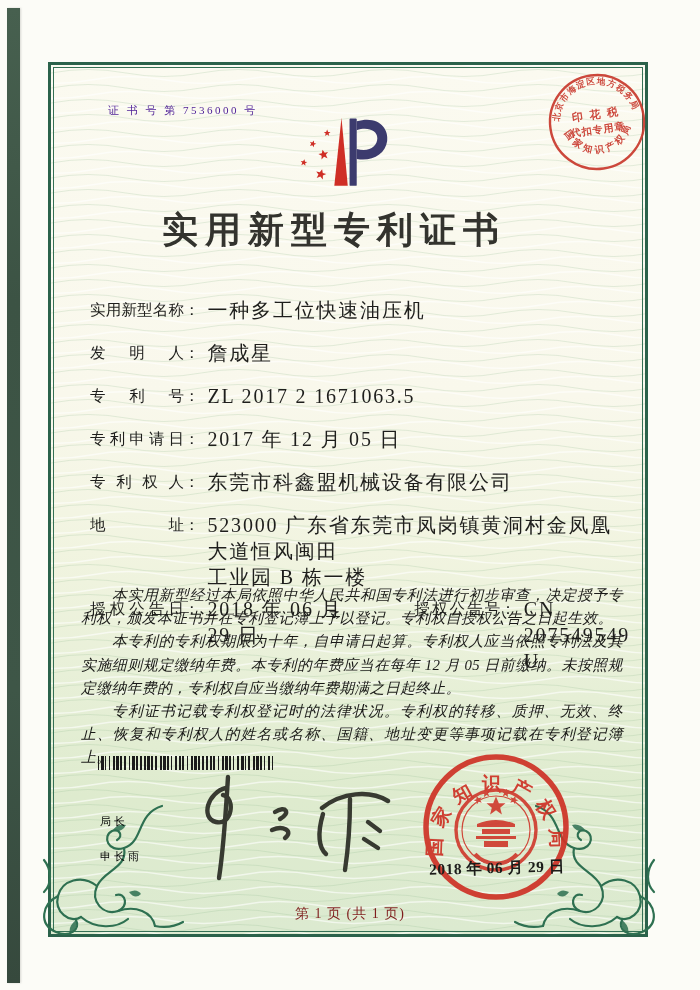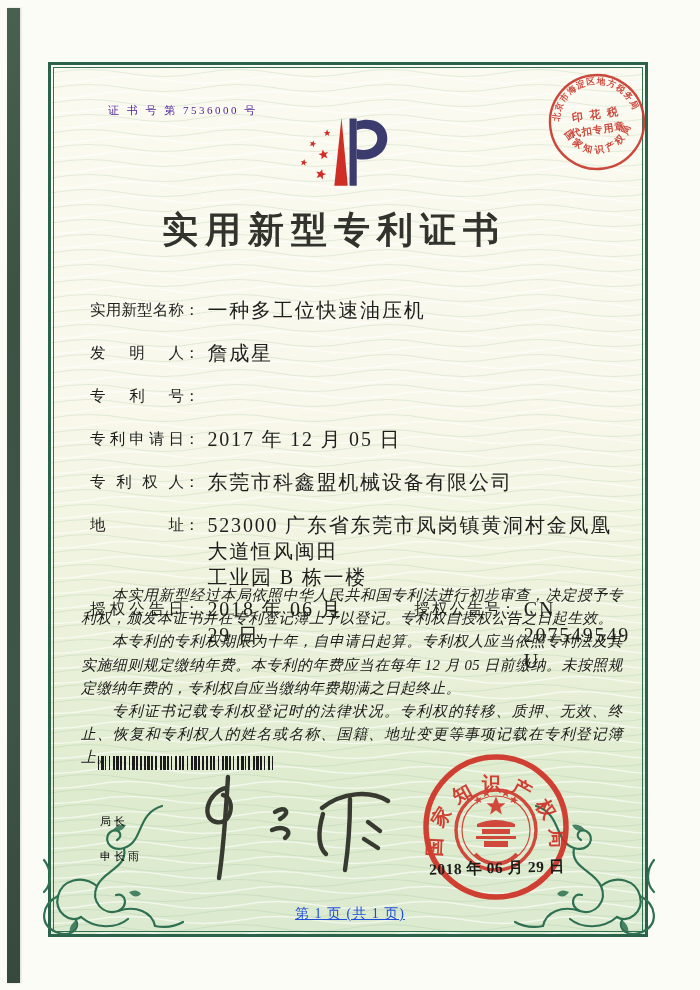--- a/index.html
+++ b/index.html
@@ -72,21 +72,21 @@
   }
   .signature{position:absolute;left:172px;top:768px;width:232px;height:118px;}
   .main-seal{position:absolute;left:418px;top:748px;width:156px;height:158px;opacity:.93;}
   .seal-date{
     position:absolute;left:429px;top:858px;
     font-size:15.5px;font-weight:600;color:#1c1c1a;letter-spacing:.5px;
     transform:rotate(-1.5deg);
   }
   .page-footer{
     position:absolute;left:0;top:905px;width:700px;text-align:center;
-    font-size:14px;color:#1d4ed8;letter-spacing:1px;text-decoration:underline;
+    font-size:14px;color:#7f1d1d;letter-spacing:1px;
   }
 </style>
 </head>
 <body>
 
 <div class="photo">
 
   <div class="spine-bar"></div>
 
   <div class="cert-bg">
@@ -185,20 +185,21 @@
       <span class="field-value">一种多工位快速油压机</span>
     </div>
     <div class="field-row">
       <span class="field-label">发明人</span>
         <span class="field-colon">：</span>
       <span class="field-value">詹成星</span>
     </div>
     <div class="field-row">
       <span class="field-label">专利号</span>
         <span class="field-colon">：</span>
+      <span class="field-value">ZL 2017 2 1671063.5</span>
     </div>
     <div class="field-row">
       <span class="field-label">专利申请日</span>
         <span class="field-colon">：</span>
       <span class="field-value">2017 年 12 月 05 日</span>
     </div>
     <div class="field-row">
       <span class="field-label">专利权人</span>
         <span class="field-colon">：</span>
       <span class="field-value">东莞市科鑫盟机械设备有限公司</span>

